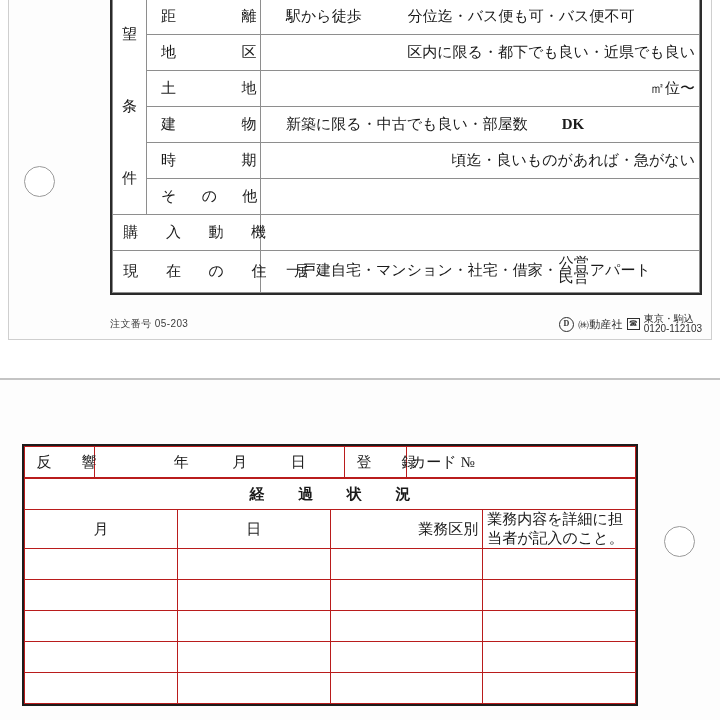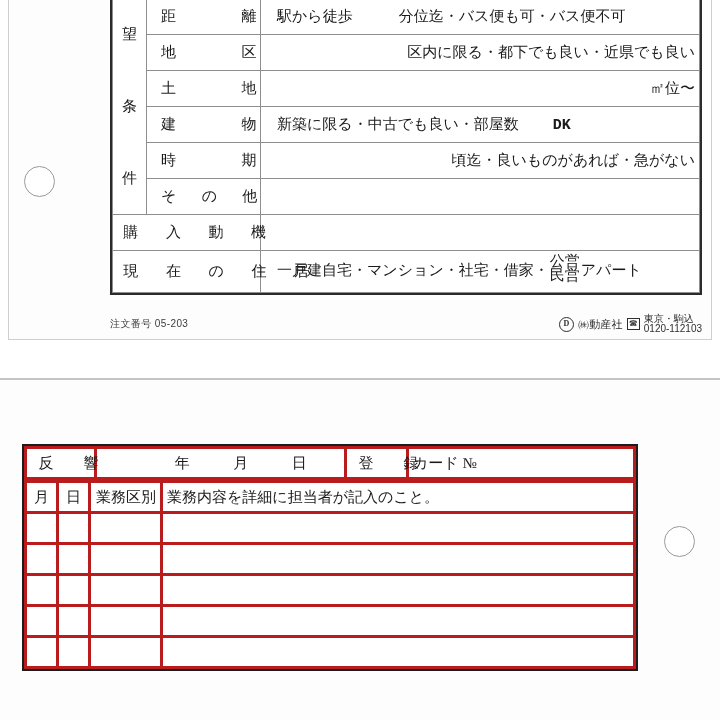--- a/index.html
+++ b/index.html
@@ -89,21 +89,21 @@
     text-indent:0.34em;
     white-space:nowrap;
     padding-left:9px;
   }
   #form-desired td.widelabel{
     text-align:center;
     letter-spacing:0.42em;
     text-indent:0.42em;
     white-space:nowrap;
   }
-  #form-desired td.value{ padding-left:16px;font-family:Liberation Mono, monospace; }
+  #form-desired td.value{ padding-left:25px; }
   .v-right{ text-align:right; padding-right:36px; }
   .v-right-land{ text-align:right; padding-right:104px; }
 
   .gap-lg{ display:inline-block; width:46px; }
   .gap-md{ display:inline-block; width:34px; }
 
   
   .stack2{
     display:inline-flex;
     flex-direction:column;
@@ -171,21 +171,21 @@
     border:2px solid #1c1c1c;
     box-sizing:border-box;
     background:#fff;
   }
   #form-progress table{
     border-collapse:collapse;
     width:100%;
     table-layout:fixed;
   }
   #form-progress td{
-    border:3px solid #b91c1c;
+    border:1px solid #b91c1c;
     font-size:15px;
     height:31px;
     padding:0 4px;
     box-sizing:border-box;
     background:#fff;
   }
   .p-lbl{
     text-align:center;
     letter-spacing:0.5em;
     text-indent:0.5em;
@@ -309,20 +309,23 @@
       <td class="col-note">
         <span>カード №</span>
         <span></span>
       </td>
     </tr>
   </tbody>
     </table>
 
   <table>
     <tbody>
+        <tr>
+      <td id="title-progress" colspan="4">経　過　状　況</td>
+    </tr>
     <tr>
       <td class="col-m">月</td>
       <td class="col-d">日</td>
       <td class="col-k">業務区別</td>
       <td class="col-note">業務内容を詳細に担当者が記入のこと。</td>
     </tr>
     <tr class="entry-row">
       <td class="col-m"></td>
       <td class="col-d"></td>
       <td class="col-k"></td>

